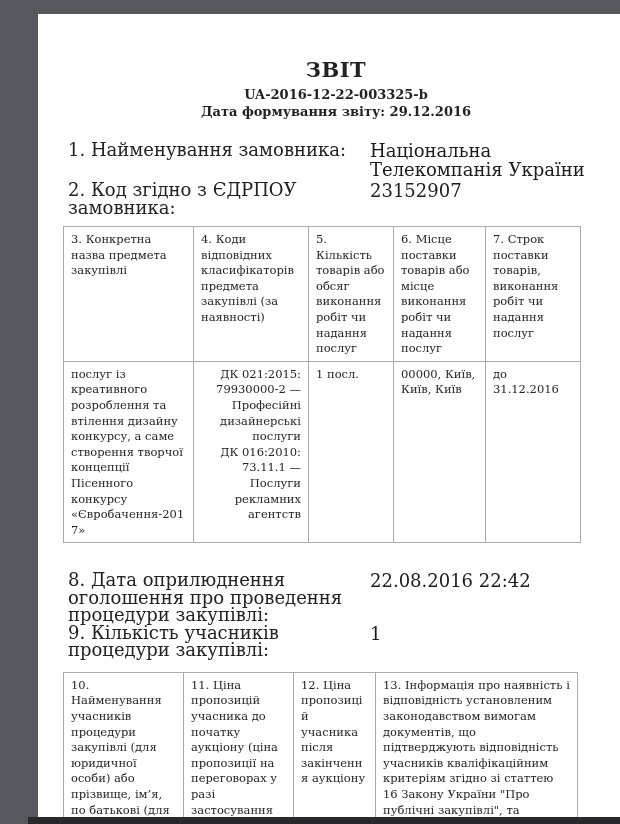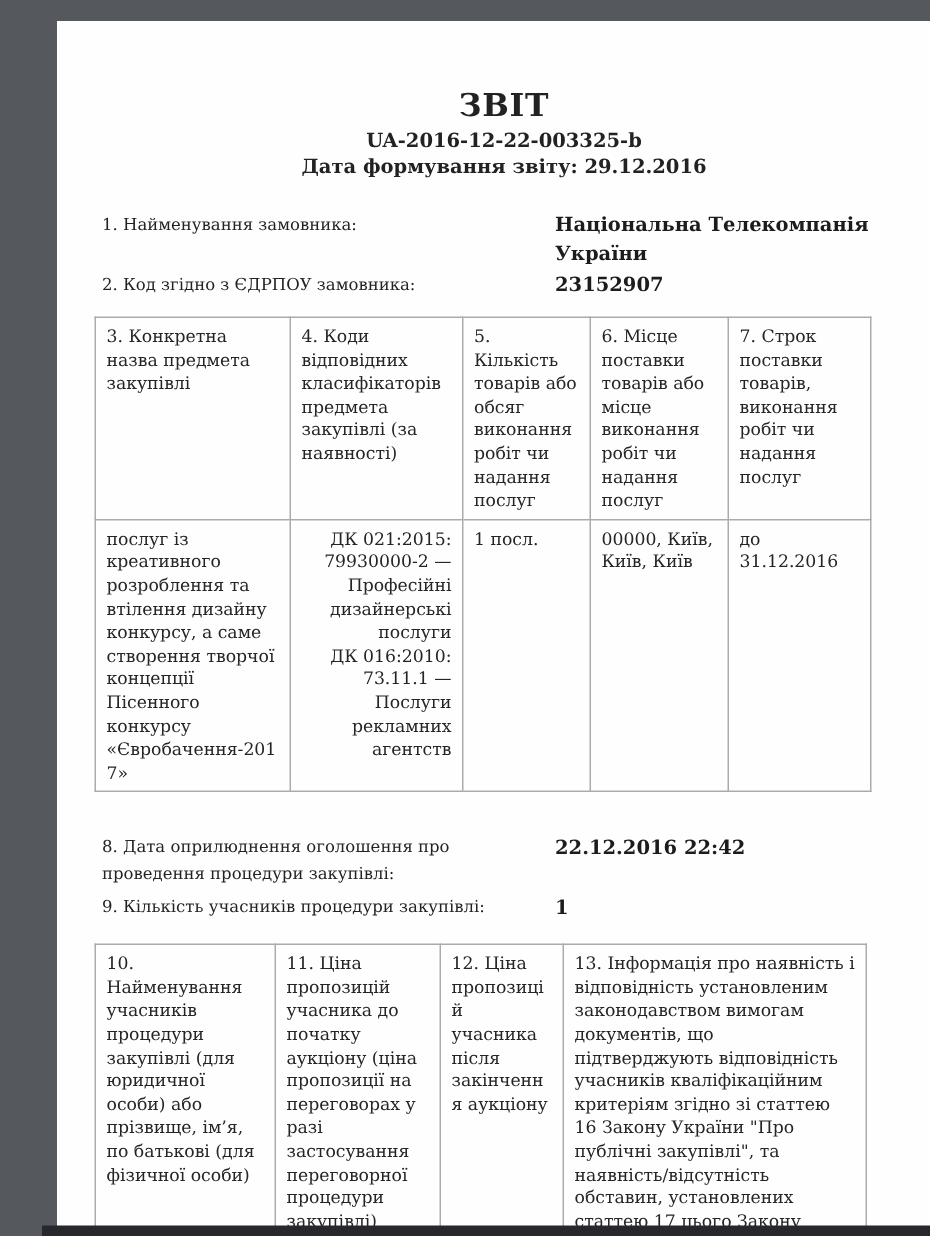--- a/index.html
+++ b/index.html
@@ -35,25 +35,25 @@
   .doc-subline {
     font-size: 13px; font-weight: bold; line-height: 17px;
   }
   .fields-top { margin-top: 21px; }
   .field { position: relative; margin-left: 5px; }
   .field-1 { min-height: 40px; }
   .field-2 { min-height: 20px; }
   .field-8 { min-height: 40px; }
   .field-9 { min-height: 20px; }
   .field-label {
-    width: 295px; font-size: 11px; line-height: 17.5px; color: #222;
+    width: 295px; font-size: 18px; line-height: 17.5px; color: #222;
   }
   .field-value {
     position: absolute; left: 302px; top: 0; width: 220px;
-    font-size: 13px; font-weight: bold; line-height: 19px; color: #1c1c1c;
+    font-size: 18px; font-weight: normal; line-height: 19px; color: #1c1c1c;
   }
   table.grid {
     border-collapse: collapse; table-layout: fixed;
     font-size: 11.5px; line-height: 15.6px; color: #252525;
   }
   table.grid td {
     border: 1px solid #ababab;
     vertical-align: top;
     padding: 5px 7px 4px 7px;
     word-wrap: break-word;
@@ -114,21 +114,21 @@
       <td>1 посл.</td>
       <td>00000, Київ, Київ, Київ</td>
       <td>до 31.12.2016</td>
     </tr>
   </tbody>
     </table>
 
   <div class="fields-bottom">
     <div class="field field-8">
       <div class="field-label">8. Дата оприлюднення оголошення про проведення процедури закупівлі:</div>
-      <div class="field-value">22.12.2016 22:42</div>
+      <div class="field-value">22.08.2016 22:42</div>
     </div>
     <div class="field field-9">
       <div class="field-label">9. Кількість учасників процедури закупівлі:</div>
       <div class="field-value">1</div>
     </div>
   </div>
 
   <table class="grid table-2">
     <colgroup>
       <col style="width:120px">

